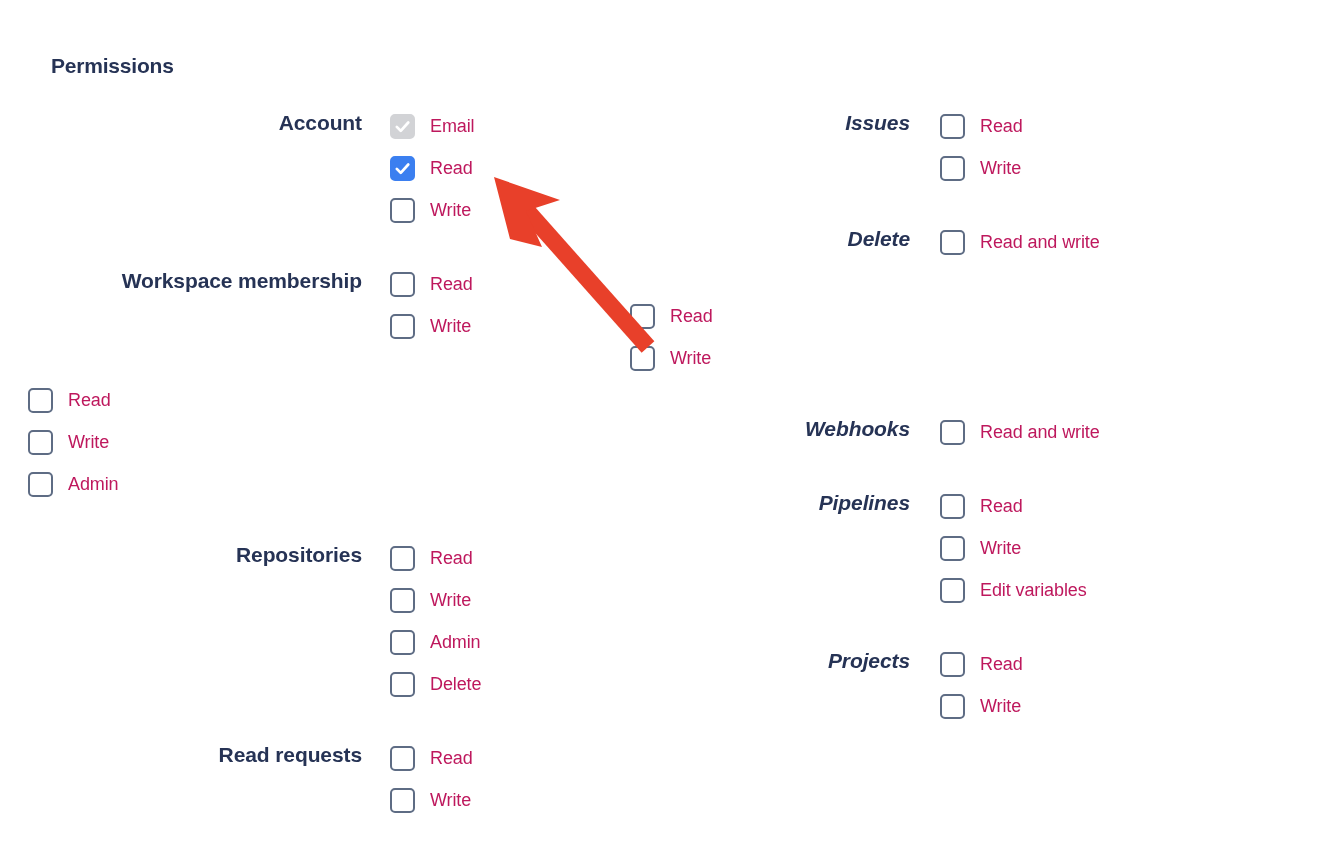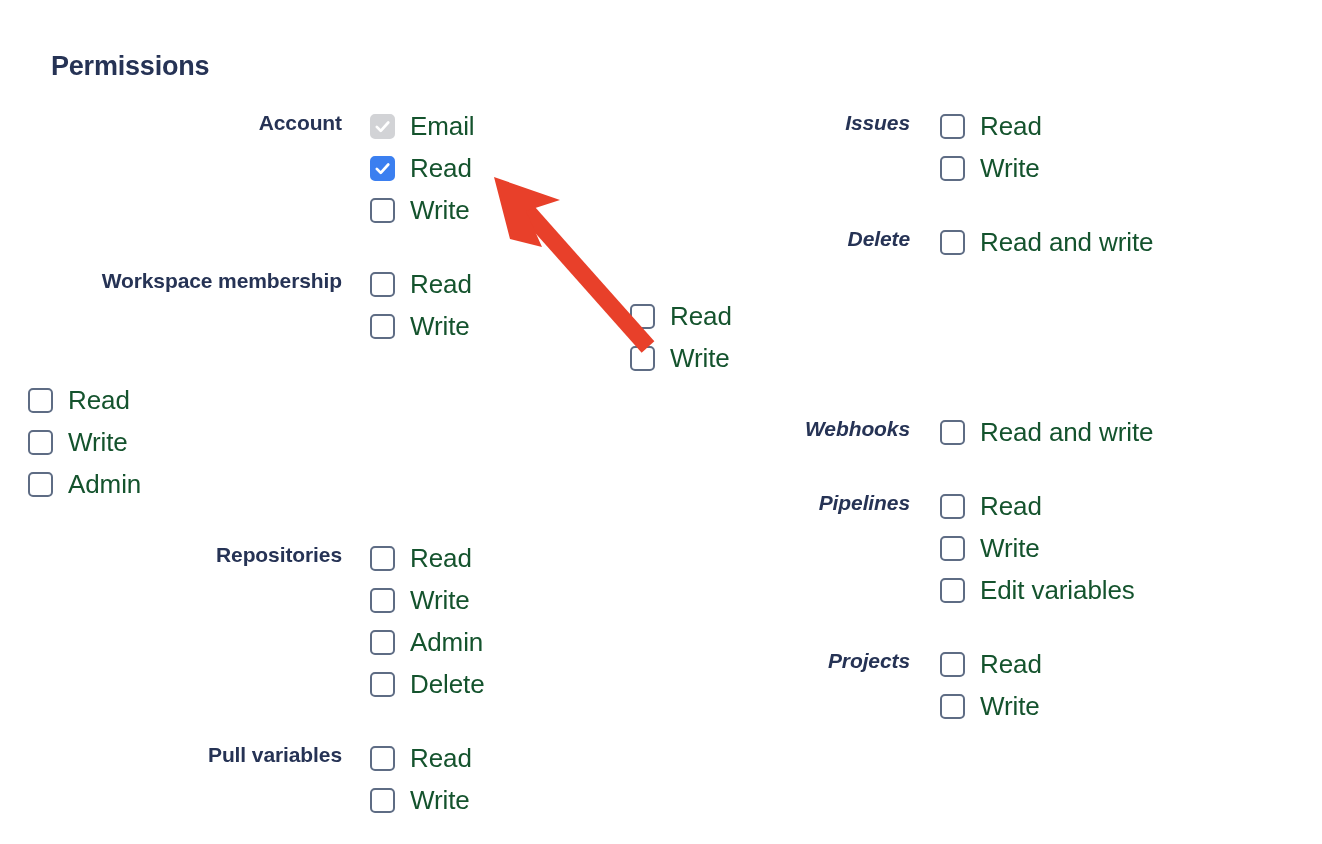--- a/index.html
+++ b/index.html
@@ -13,21 +13,21 @@
     position: relative;
     overflow: hidden;
     font-family: "Liberation Sans", sans-serif;
     -webkit-font-smoothing: antialiased;
   }
 
   #page-title {
     position: absolute;
     left: 51px;
     top: 50px;
-    font-size: 27px;
+    font-size: 21px;
     font-weight: bold;
     color: #263355;
     letter-spacing: -0.2px;
     line-height: 32px;
   }
 
   .column {
     position: absolute;
     top: 105px;
   }
@@ -43,21 +43,21 @@
 
   .group-label {
     font-size: 21px;
     font-weight: bold;
     color: #263355;
     text-align: right;
     line-height: 31px;
     letter-spacing: -0.1px;
     padding-top: 2px;
   }
-  .left .group-label  { width: 342px; padding-right: 0px; }
+  .left .group-label  { width: 342px; padding-right: 0px; padding-left: 20px; }
   .right .group-label { width: 310px; padding-right: 0px; font-style: italic; }
 
   .options {
     display: flex;
     flex-direction: column;
   }
   .left .options  { margin-left: 28px; }
   .right .options { margin-left: 30px; }
 
   .option-row {
@@ -87,22 +87,22 @@
   .cbox .tick {
     position: absolute;
     left: 0; top: 0; right: 0; bottom: 0;
     display: none;
   }
   .cbox.checked .tick,
   .cbox.disabled-checked .tick { display: block; }
 
   .opt-label {
     margin-left: 15px;
-    font-size: 26px;
-    color: #14532d;
+    font-size: 18px;
+    color: #be185d;
     line-height: 26px;
     white-space: nowrap;
     letter-spacing: -0.1px;
   }
 
   #annotation-arrow {
     position: absolute;
     left: 480px;
     top: 155px;
     width: 190px;
@@ -185,21 +185,21 @@
           <span class="cbox"></span>
           <span class="opt-label">Admin</span>
         </label>
         <label class="option-row">
           <span class="cbox"></span>
           <span class="opt-label">Delete</span>
         </label>
       </div>
     </div>
     <div class="perm-group">
-      <div class="group-label">Pull variables</div>
+      <div class="group-label">Read requests</div>
       <div class="options">
         <label class="option-row">
           <span class="cbox"></span>
           <span class="opt-label">Read</span>
         </label>
         <label class="option-row">
           <span class="cbox"></span>
           <span class="opt-label">Write</span>
         </label>
       </div>

